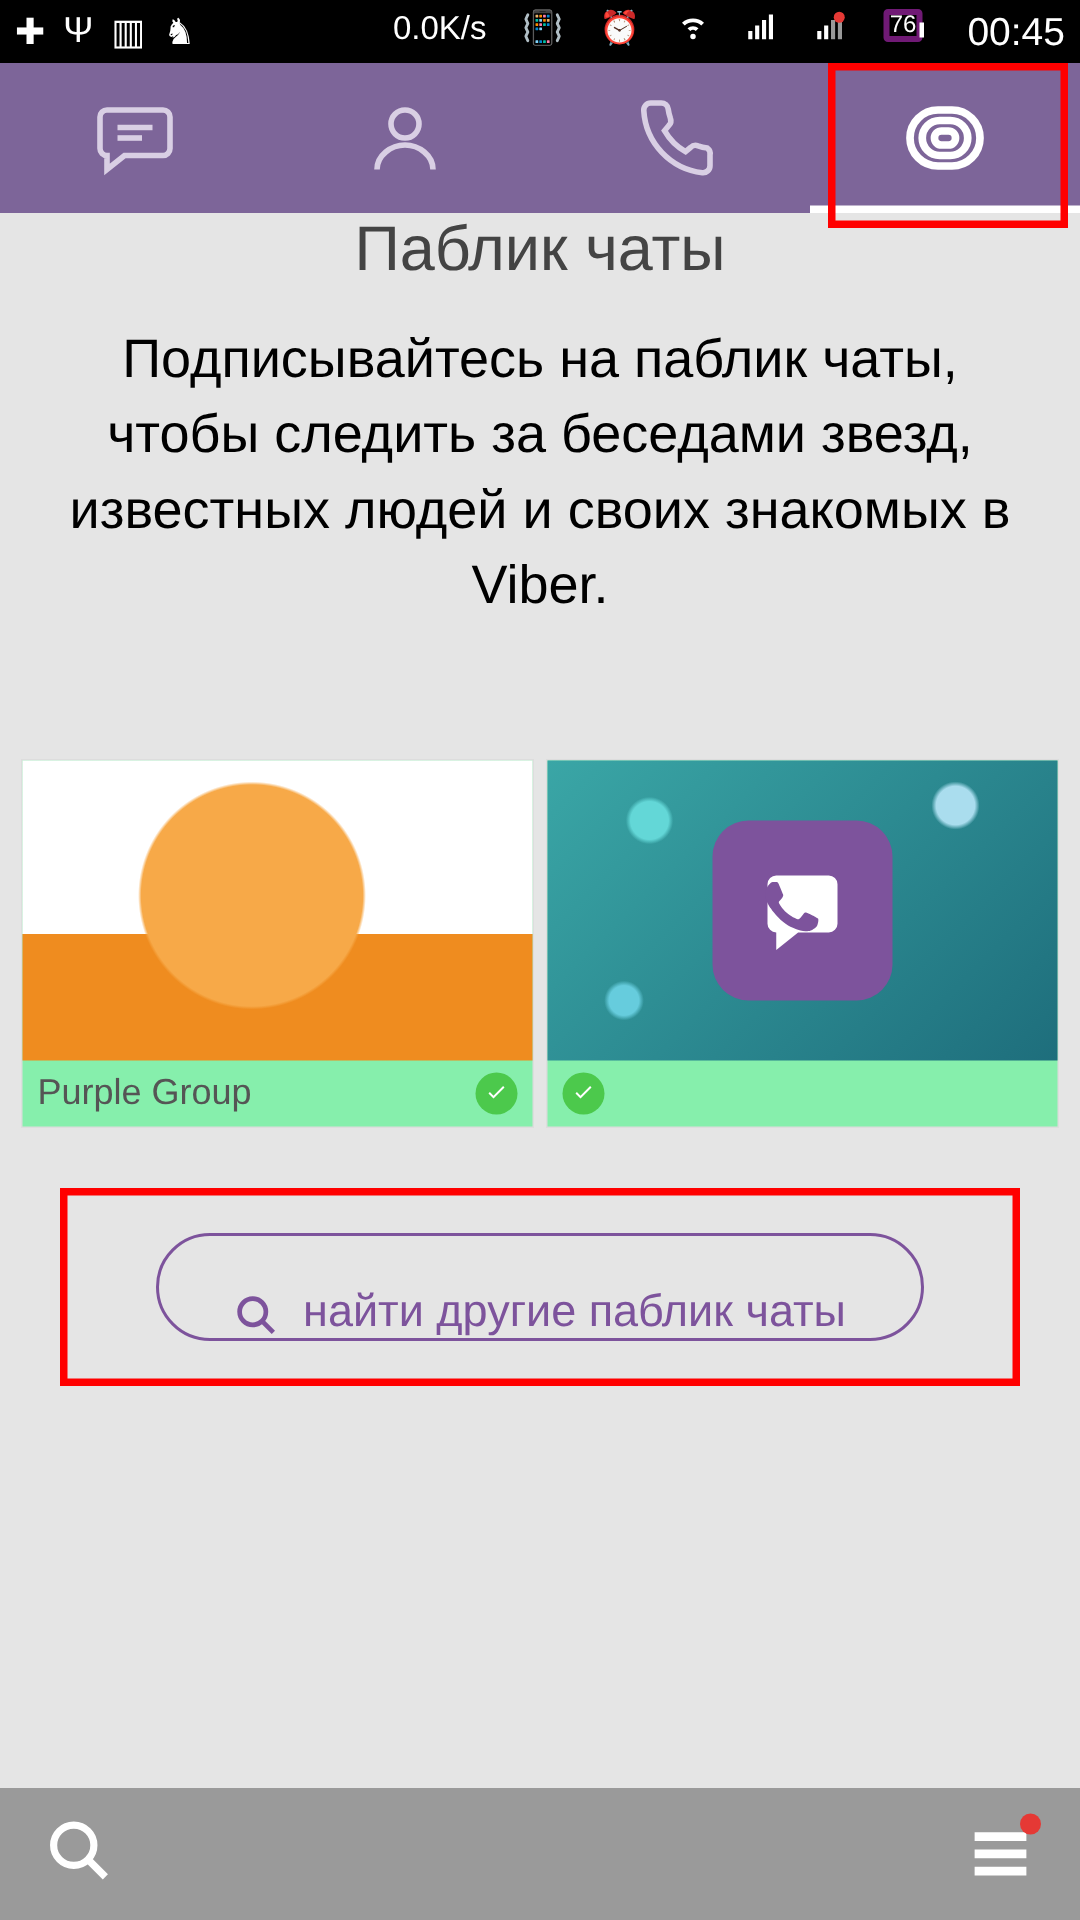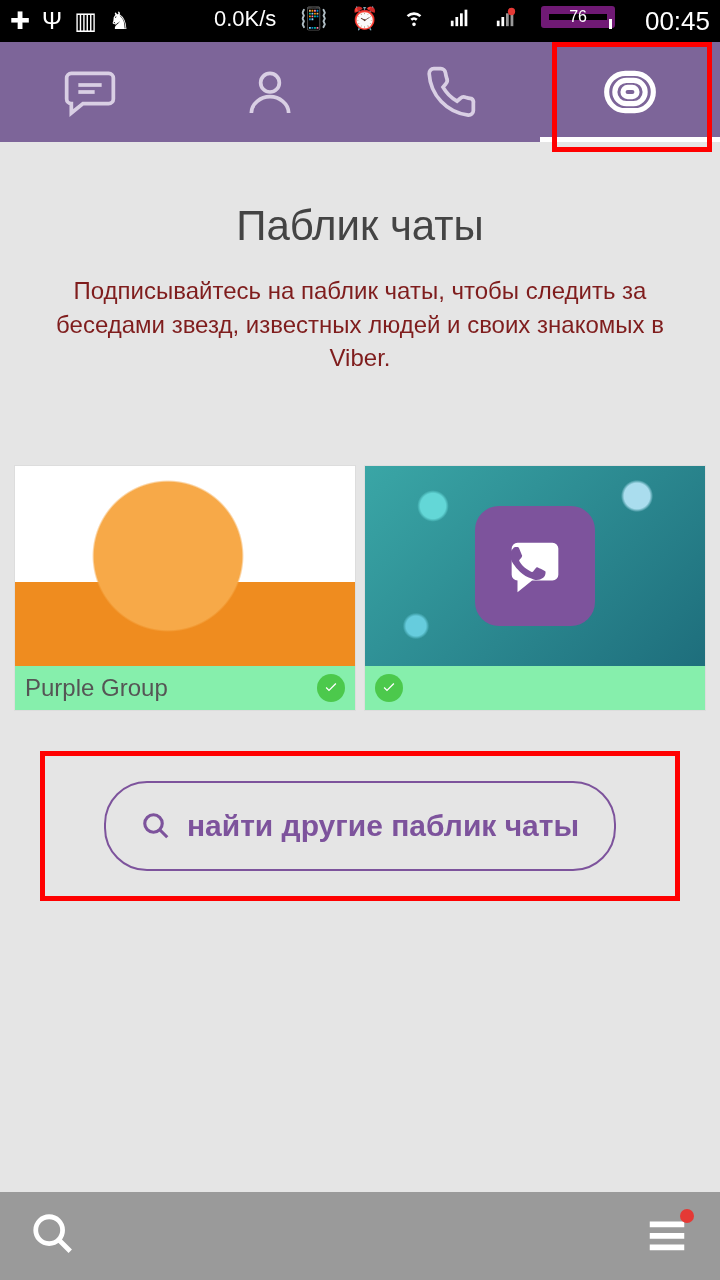--- a/index.html
+++ b/index.html
@@ -4,54 +4,54 @@
 <style>
   * { box-sizing: border-box; margin: 0; padding: 0; }
   html, body { width: 720px; height: 1280px; font-family: -apple-system, Helvetica, Arial, sans-serif; }
   body { background: #e5e5e5; display: flex; flex-direction: column; }
 
   
   .status-bar { height: 42px; background: #000; color: #fff; display: flex; align-items: center; padding: 0 10px; font-size: 24px; }
   .status-left { display: flex; gap: 12px; align-items: center; }
   .status-right { margin-left: auto; display: flex; gap: 24px; align-items: flex-start; font-size: 22px; }
   .status-right .clock { font-size: 26px; margin-left: 6px; }
-  .battery-box { border: 8px solid #701a75; border-radius: 3px; padding: 0 20px; font-size: 16px; height: 22px; display: flex; align-items: center; position: relative; }
+  .battery-box { border: 4px solid #701a75; border-radius: 3px; padding: 0 0; font-size: 16px; height: 22px; display: flex; align-items: center; position: relative; }
   .battery-box::after { content:""; position:absolute; right:-5px; top:5px; width:3px; height:10px; background:#fff; }
 
   
   .tabbar { height: 100px; background: #7d6599; display: flex; align-items: center; justify-content: space-around; position: relative; }
   .tab { width: 25%; height: 100%; display: flex; align-items: center; justify-content: center; color: #d9cfe4; }
   .tab.active { color: #fff; }
   .tab svg { width: 56px; height: 56px; }
   .tab-underline { position: absolute; bottom: 0; height: 5px; background: #fff; width: 25%; left: 75%; }
   .highlight-red { border: 5px solid #ff0000; position: absolute; }
   .hl-tab { top: 42px; right: 8px; width: 160px; height: 110px; }
 
   
-  .content { flex: 1; overflow: hidden; padding-top: 60px; }
+  .content { flex: 1; overflow: hidden; }
   .title { text-align: center; font-size: 42px; color: #444; font-weight: 400; }
-  .subtitle { text-align: center; font-size: 24px; color: #7f1d1d; margin-top: 24px; padding: 0 40px; line-height: 1.4; }
+  .subtitle { text-align: center; font-size: 36px; color: #000000; margin-top: 24px; padding: 0 40px; line-height: 1.4; }
 
   .cards { display: flex; gap: 8px; padding: 0 14px; margin-top: 90px; }
   .card { flex: 1; background: #86efac; border: 1px solid #ddd; display: flex; flex-direction: column; min-width: 0; }
   .card-img { width: 100%; height: 200px; }
   .card-label-row { display: flex; align-items: center; padding: 8px 10px; gap: 6px; }
   .card-label { font-size: 24px; color: #555; white-space: nowrap; overflow: hidden; text-overflow: ellipsis; flex: 1; }
   .verified { width: 28px; height: 28px; background: #4cc94c; border-radius: 50%; flex-shrink: 0; display: flex; align-items: center; justify-content: center; }
   .verified svg { width: 16px; height: 16px; fill: #fff; }
 
   
   .thumb1 { background: radial-gradient(circle at 45% 45%, #f7a948 0 34%, transparent 35%), linear-gradient(#fff 0 58%, #ef8c1f 58%); }
   .thumb2 { display:flex; align-items:center; justify-content:center; background: radial-gradient(circle at 20% 20%, #63d7d7 0 4%, transparent 5%), radial-gradient(circle at 80% 15%, #ade 0 4%, transparent 5%), radial-gradient(circle at 15% 80%, #6cd 0 3%, transparent 4%), linear-gradient(135deg,#3aa6a6,#1e6e7c); }
   .thumb2-inner { width:120px; height:120px; background:#7d539c; border-radius:24px; display:flex; align-items:center; justify-content:center; }
   .thumb3 { background: linear-gradient(120deg,#2d4a2a 0 20%, #6f8a5a 20% 40%, #d8cdbf 40% 60%, #b8602a 60% 75%, #2c2c2c 75%); }
 
   
   .search-wrap { margin-top: 70px; padding: 0 40px; position: relative; }
-  .search-btn { width: 80%; margin: 0 auto; height: 90px; border: 2px solid #7d539c; border-radius: 43px; display: flex; align-items: center; justify-content: center; gap: 16px; color: #7d539c; font-size: 30px; background: transparent; font-weight: bold; }
+  .search-btn { width: 80%; margin: 0 auto; height: 72px; border: 2px solid #7d539c; border-radius: 43px; display: flex; align-items: flex-end; justify-content: center; gap: 16px; color: #7d539c; font-size: 30px; background: transparent; }
   .search-btn svg { width: 30px; height: 30px; stroke: #7d539c; fill: none; stroke-width: 2.5; }
   .hl-search { top: -30px; left: 40px; right: 40px; bottom: -30px; width: auto; height: auto; }
 
   
   .bottombar { height: 88px; background: #9a9a9a; display: flex; align-items: center; padding: 0 30px; margin-top: auto; }
   .bottombar .sicon { color: #fff; }
   .bottombar svg { width: 46px; height: 46px; }
   .menu-right { margin-left: auto; position: relative; }
   .menu-right .dot { position: absolute; top: -2px; right: -4px; width: 14px; height: 14px; background: #e53935; border-radius: 50%; }
 </style>

